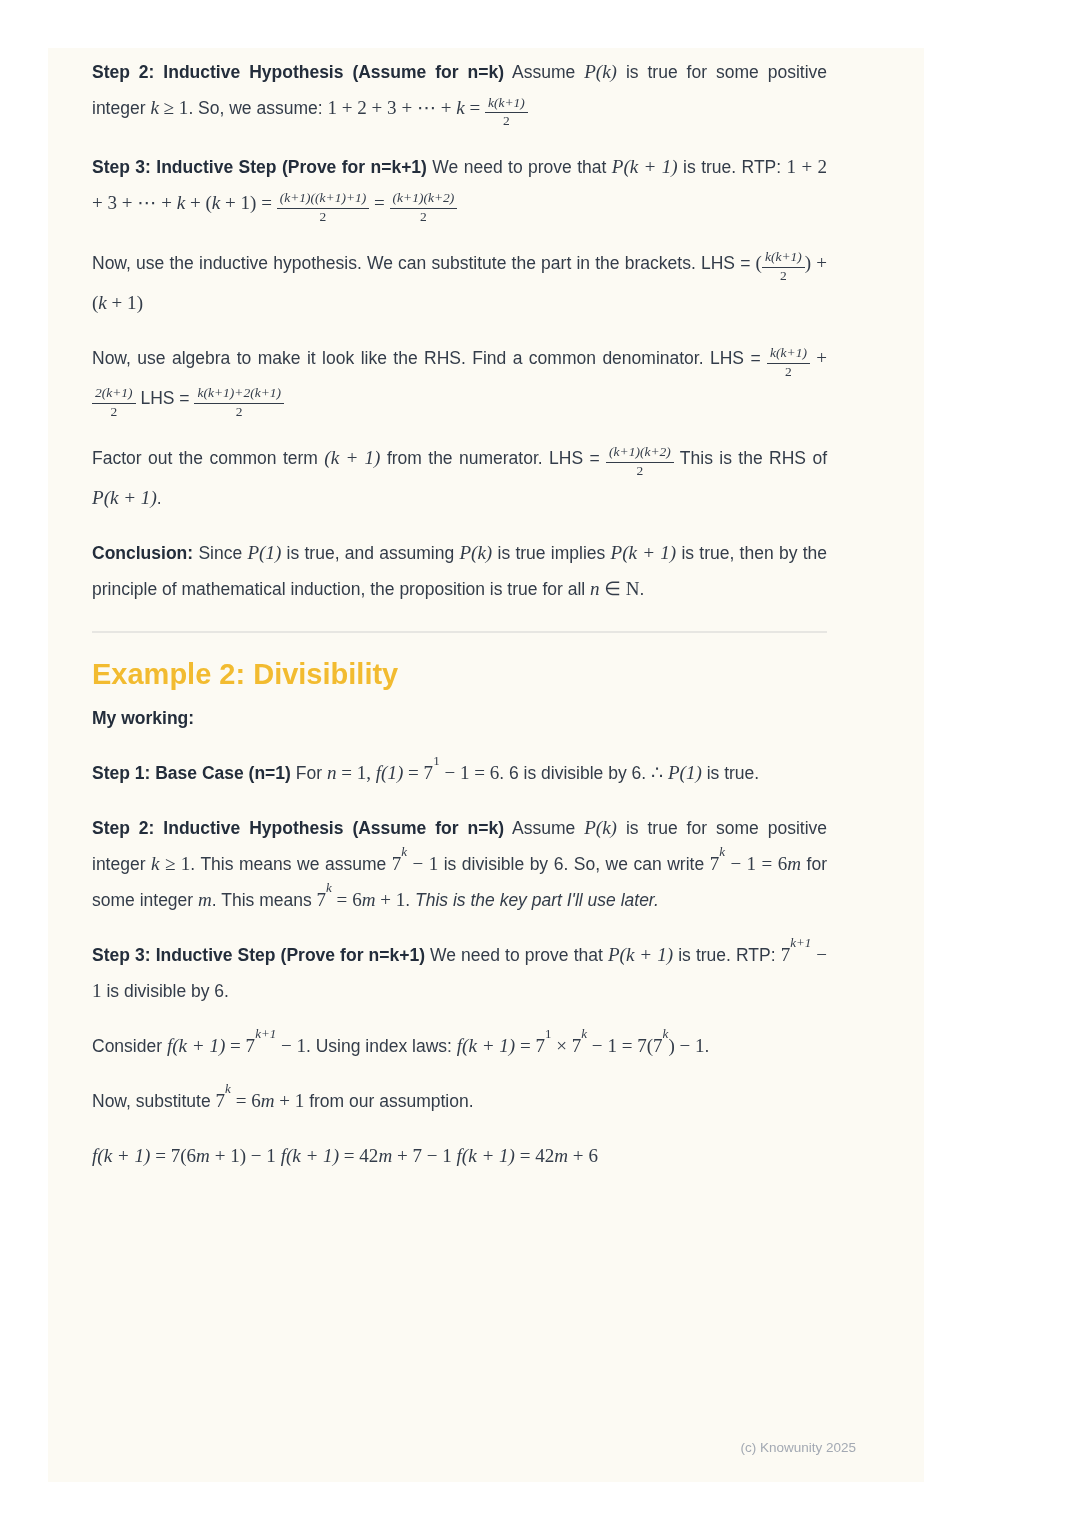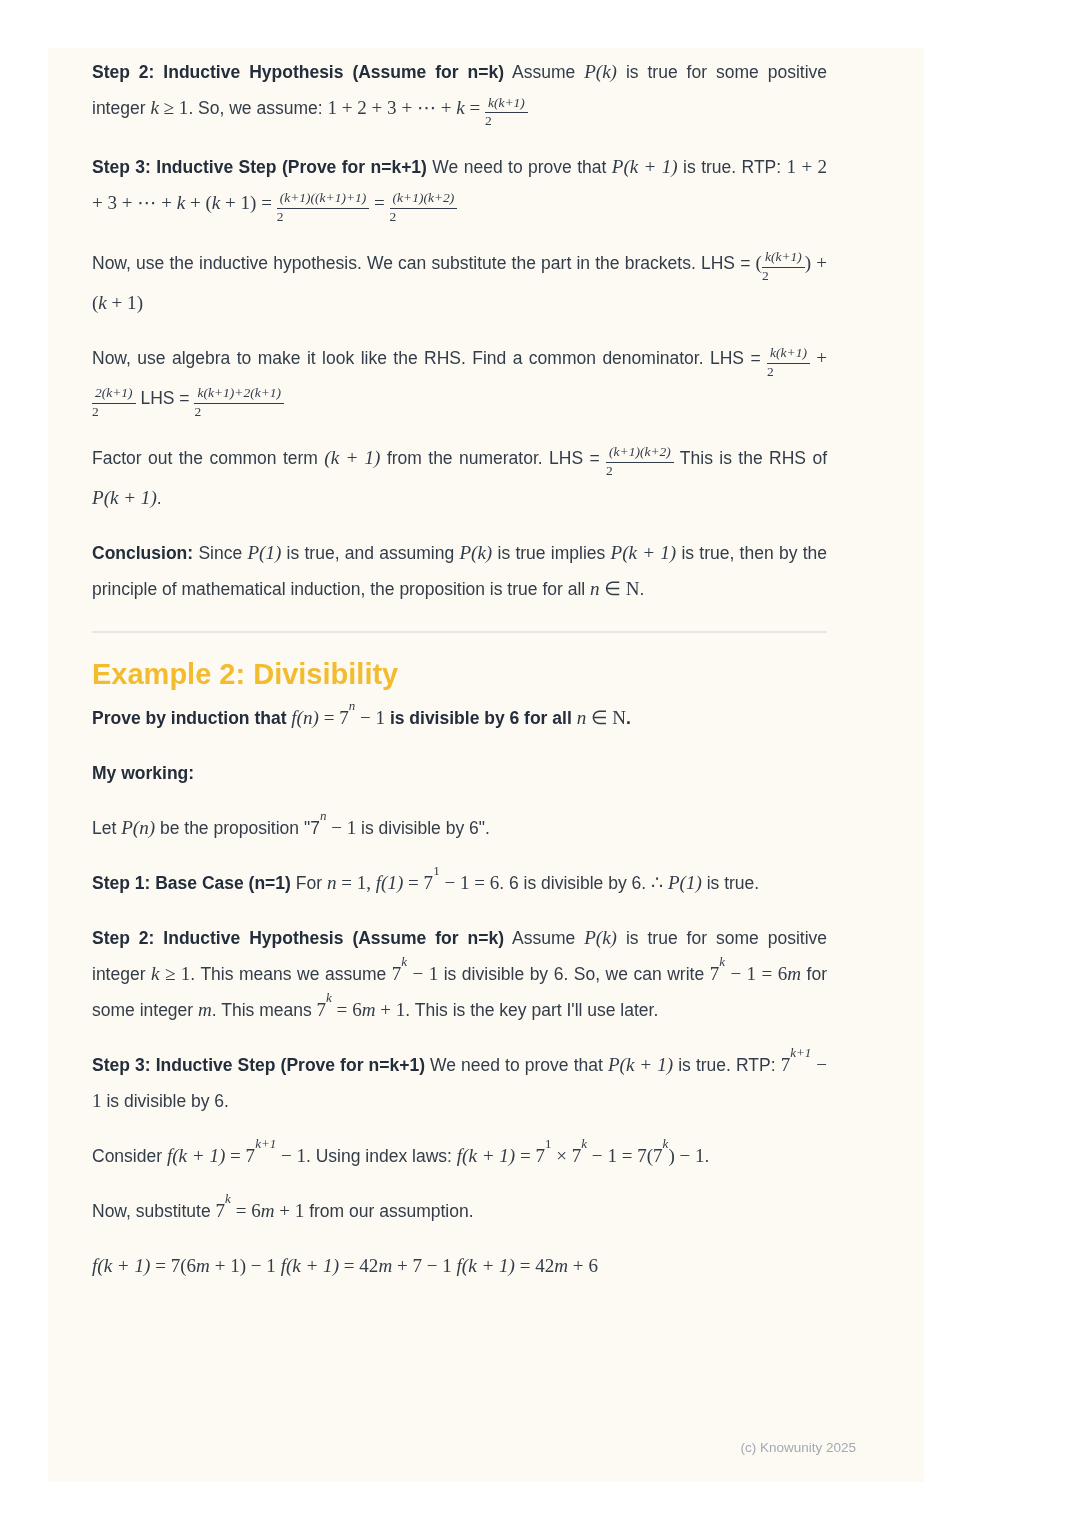--- a/index.html
+++ b/index.html
@@ -41,38 +41,38 @@
     width: 735px;
   }
   p.para {
     margin: 0 0 19px 0;
     font-size: 17.5px;
     line-height: 36px;
     color: var(--body-text, #333c49);
     text-align: justify;
   }
   .seg-b { font-weight: 700; color: var(--bold-text, #232d3b); }
-  .seg-i { }
+  .seg-i { font-style: italic; }
   .seg-m, .seg-u {
     font-family: "Liberation Serif", serif;
     font-size: 1.09em;
   }
   .seg-m { font-style: italic; }
   .msup {
     font-family: "Liberation Serif", serif;
     font-size: 13px;
     line-height: 0;
     position: relative;
     top: -7px;
   }
   .msup.it { font-style: italic; }
   .frac {
     display: inline-block;
     vertical-align: -0.85em;
-    text-align: left;
+    text-align: center;
     font-family: "Liberation Serif", serif;
     font-size: 13.5px;
     line-height: 1.25;
     font-style: italic;
     color: var(--body-text, #333c49);
   }
   .frac .num {
     display: block;
     padding: 0 3px 1px 3px;
     border-bottom: 1.4px solid currentColor;
@@ -108,23 +108,21 @@
     <div class="edge-accent"></div>
     <div class="content" id="doc-content">
         <p class="para"><span class="seg-b">Step 2: Inductive Hypothesis (Assume for n=k)</span><span class="seg-t"> Assume </span><span class="seg-m">P(k)</span><span class="seg-t"> is true for some positive integer </span><span class="seg-m">k</span><span class="seg-u"> ≥ 1</span><span class="seg-t">. So, we assume: </span><span class="seg-u">1 + 2 + 3 + ⋯ + </span><span class="seg-m">k</span><span class="seg-u"> = </span><span class="frac"><span class="num">k(k+1)</span><span class="den">2</span></span></p>
         <p class="para"><span class="seg-b">Step 3: Inductive Step (Prove for n=k+1)</span><span class="seg-t"> We need to prove that </span><span class="seg-m">P(k + 1)</span><span class="seg-t"> is true. RTP: </span><span class="seg-u">1 + 2 + 3 + ⋯ + </span><span class="seg-m">k</span><span class="seg-u"> + (</span><span class="seg-m">k</span><span class="seg-u"> + 1) = </span><span class="frac"><span class="num">(k+1)((k+1)+1)</span><span class="den">2</span></span><span class="seg-u"> = </span><span class="frac"><span class="num">(k+1)(k+2)</span><span class="den">2</span></span></p>
         <p class="para"><span class="seg-t">Now, use the inductive hypothesis. We can substitute the part in the brackets. LHS = </span><span class="seg-u">(</span><span class="frac"><span class="num">k(k+1)</span><span class="den">2</span></span><span class="seg-u">) + (</span><span class="seg-m">k</span><span class="seg-u"> + 1)</span></p>
         <p class="para"><span class="seg-t">Now, use algebra to make it look like the RHS. Find a common denominator. LHS = </span><span class="frac"><span class="num">k(k+1)</span><span class="den">2</span></span><span class="seg-u"> + </span><span class="frac"><span class="num">2(k+1)</span><span class="den">2</span></span><span class="seg-t"> LHS = </span><span class="frac"><span class="num">k(k+1)+2(k+1)</span><span class="den">2</span></span></p>
         <p class="para"><span class="seg-t">Factor out the common term </span><span class="seg-m">(k + 1)</span><span class="seg-t"> from the numerator. LHS = </span><span class="frac"><span class="num">(k+1)(k+2)</span><span class="den">2</span></span><span class="seg-t"> This is the RHS of </span><span class="seg-m">P(k + 1)</span><span class="seg-t">.</span></p>
         <p class="para"><span class="seg-b">Conclusion:</span><span class="seg-t"> Since </span><span class="seg-m">P(1)</span><span class="seg-t"> is true, and assuming </span><span class="seg-m">P(k)</span><span class="seg-t"> is true implies </span><span class="seg-m">P(k + 1)</span><span class="seg-t"> is true, then by the principle of mathematical induction, the proposition is true for all </span><span class="seg-m">n</span><span class="seg-u"> ∈ N</span><span class="seg-t">.</span></p>
         <hr class="divider">
         <h2 class="example-heading">Example 2: Divisibility</h2>
-        <p class="para"><span class="seg-b">Prove by induction that </span><span class="seg-m">f(n)</span><span class="seg-u"> = 7</span><sup class="msup it">n</sup><span class="seg-u"> − 1</span><span class="seg-b"> is divisible by 6 for all </span><span class="seg-m">n</span><span class="seg-u"> ∈ N</span><span class="seg-b">.</span></p>
         <p class="para"><span class="seg-b">My working:</span></p>
-        <p class="para"><span class="seg-t">Let </span><span class="seg-m">P(n)</span><span class="seg-t"> be the proposition "7</span><sup class="msup it">n</sup><span class="seg-u"> − 1</span><span class="seg-t"> is divisible by 6".</span></p>
         <p class="para"><span class="seg-b">Step 1: Base Case (n=1)</span><span class="seg-t"> For </span><span class="seg-m">n</span><span class="seg-u"> = 1, </span><span class="seg-m">f(1)</span><span class="seg-u"> = 7</span><sup class="msup">1</sup><span class="seg-u"> − 1 = 6</span><span class="seg-t">. 6 is divisible by 6. </span><span class="seg-u">∴ </span><span class="seg-m">P(1)</span><span class="seg-t"> is true.</span></p>
         <p class="para"><span class="seg-b">Step 2: Inductive Hypothesis (Assume for n=k)</span><span class="seg-t"> Assume </span><span class="seg-m">P(k)</span><span class="seg-t"> is true for some positive integer </span><span class="seg-m">k</span><span class="seg-u"> ≥ 1</span><span class="seg-t">. This means we assume </span><span class="seg-u">7</span><sup class="msup it">k</sup><span class="seg-u"> − 1</span><span class="seg-t"> is divisible by 6. So, we can write </span><span class="seg-u">7</span><sup class="msup it">k</sup><span class="seg-u"> − 1 = 6</span><span class="seg-m">m</span><span class="seg-t"> for some integer </span><span class="seg-m">m</span><span class="seg-t">. This means </span><span class="seg-u">7</span><sup class="msup it">k</sup><span class="seg-u"> = 6</span><span class="seg-m">m</span><span class="seg-u"> + 1</span><span class="seg-t">. </span><span class="seg-i">This is the key part I'll use later.</span></p>
         <p class="para"><span class="seg-b">Step 3: Inductive Step (Prove for n=k+1)</span><span class="seg-t"> We need to prove that </span><span class="seg-m">P(k + 1)</span><span class="seg-t"> is true. RTP: </span><span class="seg-u">7</span><sup class="msup it">k+1</sup><span class="seg-u"> − 1</span><span class="seg-t"> is divisible by 6.</span></p>
         <p class="para"><span class="seg-t">Consider </span><span class="seg-m">f(k + 1)</span><span class="seg-u"> = 7</span><sup class="msup it">k+1</sup><span class="seg-u"> − 1</span><span class="seg-t">. Using index laws: </span><span class="seg-m">f(k + 1)</span><span class="seg-u"> = 7</span><sup class="msup">1</sup><span class="seg-u"> × 7</span><sup class="msup it">k</sup><span class="seg-u"> − 1 = 7(7</span><sup class="msup it">k</sup><span class="seg-u">) − 1</span><span class="seg-t">.</span></p>
         <p class="para"><span class="seg-t">Now, substitute </span><span class="seg-u">7</span><sup class="msup it">k</sup><span class="seg-u"> = 6</span><span class="seg-m">m</span><span class="seg-u"> + 1</span><span class="seg-t"> from our assumption.</span></p>
         <p class="para"><span class="seg-m">f(k + 1)</span><span class="seg-u"> = 7(6</span><span class="seg-m">m</span><span class="seg-u"> + 1) − 1 </span><span class="seg-m">f(k + 1)</span><span class="seg-u"> = 42</span><span class="seg-m">m</span><span class="seg-u"> + 7 − 1 </span><span class="seg-m">f(k + 1)</span><span class="seg-u"> = 42</span><span class="seg-m">m</span><span class="seg-u"> + 6</span></p>
       </div>
   </div>
   <div class="copyright">(c) Knowunity 2025</div>
 </div>

